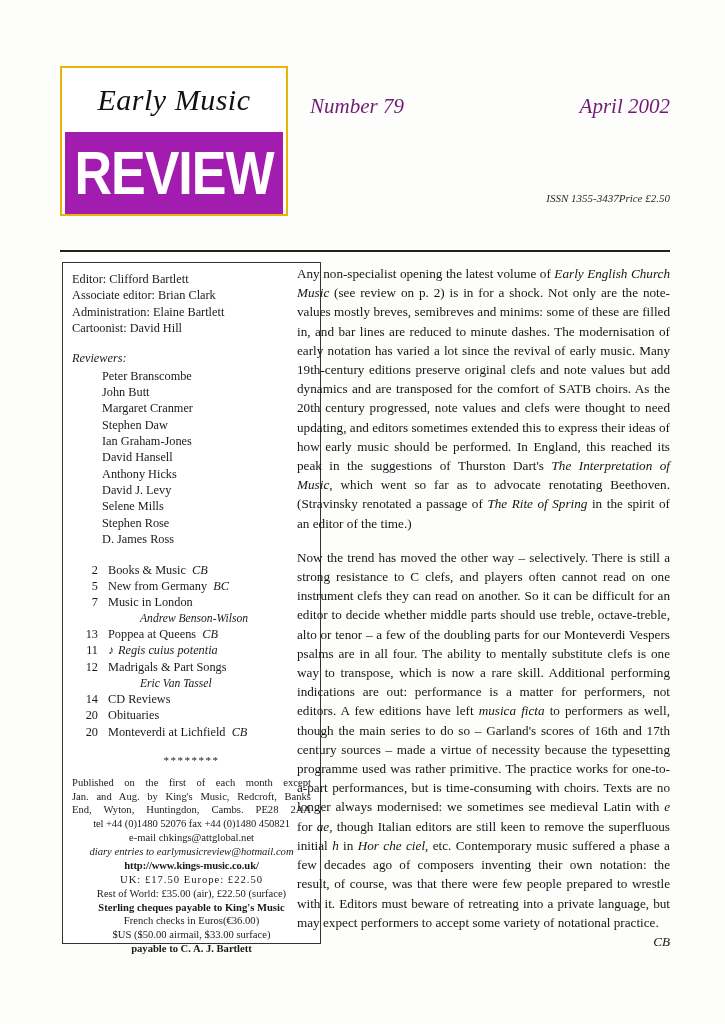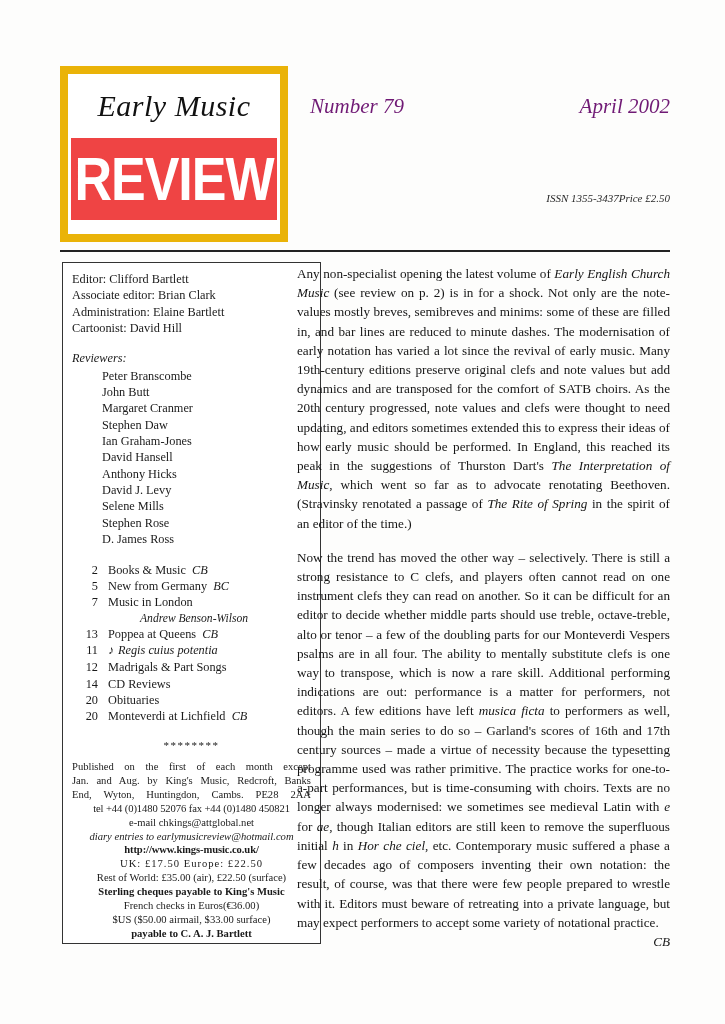--- a/index.html
+++ b/index.html
@@ -28,22 +28,22 @@
     position: absolute;
     left: 60px;
     top: 66px;
     width: 610px;
     height: 155px;
   }
   .logo-box {
     position: absolute;
     left: 0; top: 0;
     width: 228px;
-    height: 176px;
-    border: 8px solid #eab308;
+    height: 150px;
+    border: 2px solid #eab308;
     box-sizing: border-box;
     background: #fff;
   }
   .logo-top {
     height: 64px;
     display: flex;
     align-items: center;
     justify-content: center;
     background: #fff;
   }
@@ -51,21 +51,21 @@
     font-family: "Liberation Serif", "DejaVu Serif", serif;
     font-style: italic;
     font-size: 30px;
     letter-spacing: 0.5px;
     color: #111;
     white-space: nowrap;
   }
   .logo-bottom {
     height: 82px;
     margin: 0 3px 3px 3px;
-    background: #ef4444;
+    background: #a21caf;
     display: flex;
     align-items: center;
     justify-content: center;
   }
   .logo-bottom span {
     font-family: "Liberation Sans", "DejaVu Sans", sans-serif;
     font-weight: bold;
     font-size: 52px;
     color: #fff;
     letter-spacing: -1px;
@@ -287,20 +287,21 @@
 
       <div class="c-row">
         <span class="c-num">11</span>
         <span class="c-title"><span class="note-glyph">♪</span><i>Regis cuius potentia</i></span>
       </div>
 
       <div class="c-row">
         <span class="c-num">12</span>
         <span class="c-title">Madrigals &amp; Part Songs</span>
       </div>
+      <div class="c-author">Eric Van Tassel</div>
 
       <div class="c-row">
         <span class="c-num">14</span>
         <span class="c-title">CD Reviews</span>
       </div>
 
       <div class="c-row">
         <span class="c-num">20</span>
         <span class="c-title">Obituaries</span>
       </div>

